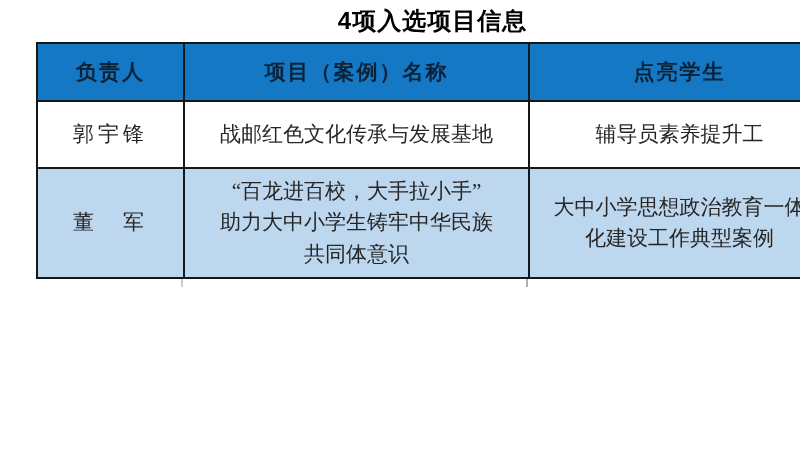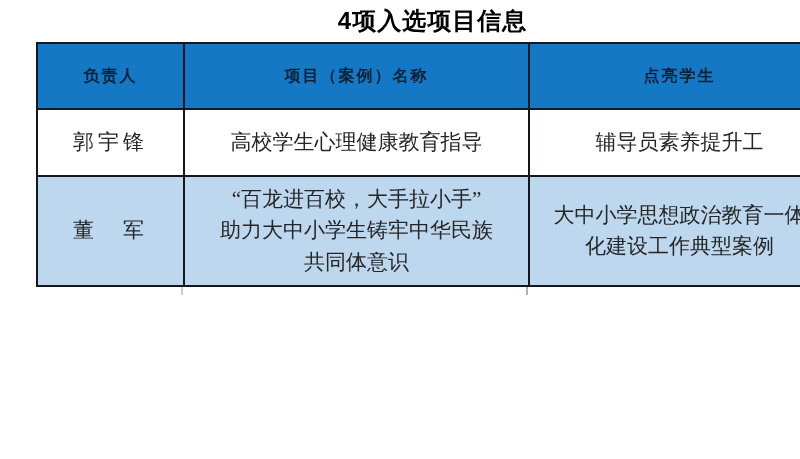--- a/index.html
+++ b/index.html
@@ -31,23 +31,23 @@
     border:2px solid var(--grid_border,#14181D);
     text-align:center;
     vertical-align:middle;
     overflow:hidden;
   }
   table.projects th {
     background:var(--header_bg,#1478C4);
     color:var(--header_text,#0D2137);
     font-family:"Liberation Sans","DejaVu Sans",sans-serif;
     font-weight:bold;
-    font-size:16px;
+    font-size:21px;
     letter-spacing:2px;
-    height:66px;
+    height:58px;
   }
   table.projects td {
     background:var(--row_bg,#FFFFFF);
     color:var(--body_text,#262626);
     font-size:21px;
     line-height:1.5;
     white-space:pre-line;
     padding:2px 6px;
   }
   table.projects tbody tr:nth-child(even) td {
@@ -91,21 +91,21 @@
     <thead>
       <tr>
         <th>负责人</th>
         <th>项目（案例）名称</th>
         <th>点亮学生</th>
       </tr>
     </thead>
     <tbody>
       <tr class="r1">
         <td class="owner">郭宇锋</td>
-        <td>高校学生心理健康教育指导</td>
+        <td>战邮红色文化传承与发展基地</td>
         <td>辅导员素养提升工</td>
       </tr>
       <tr class="r3">
         <td class="owner">董　军</td>
         <td>“百龙进百校，大手拉小手”
 助力大中小学生铸牢中华民族
 共同体意识</td>
         <td>大中小学思想政治教育一体
 化建设工作典型案例</td>
       </tr>

